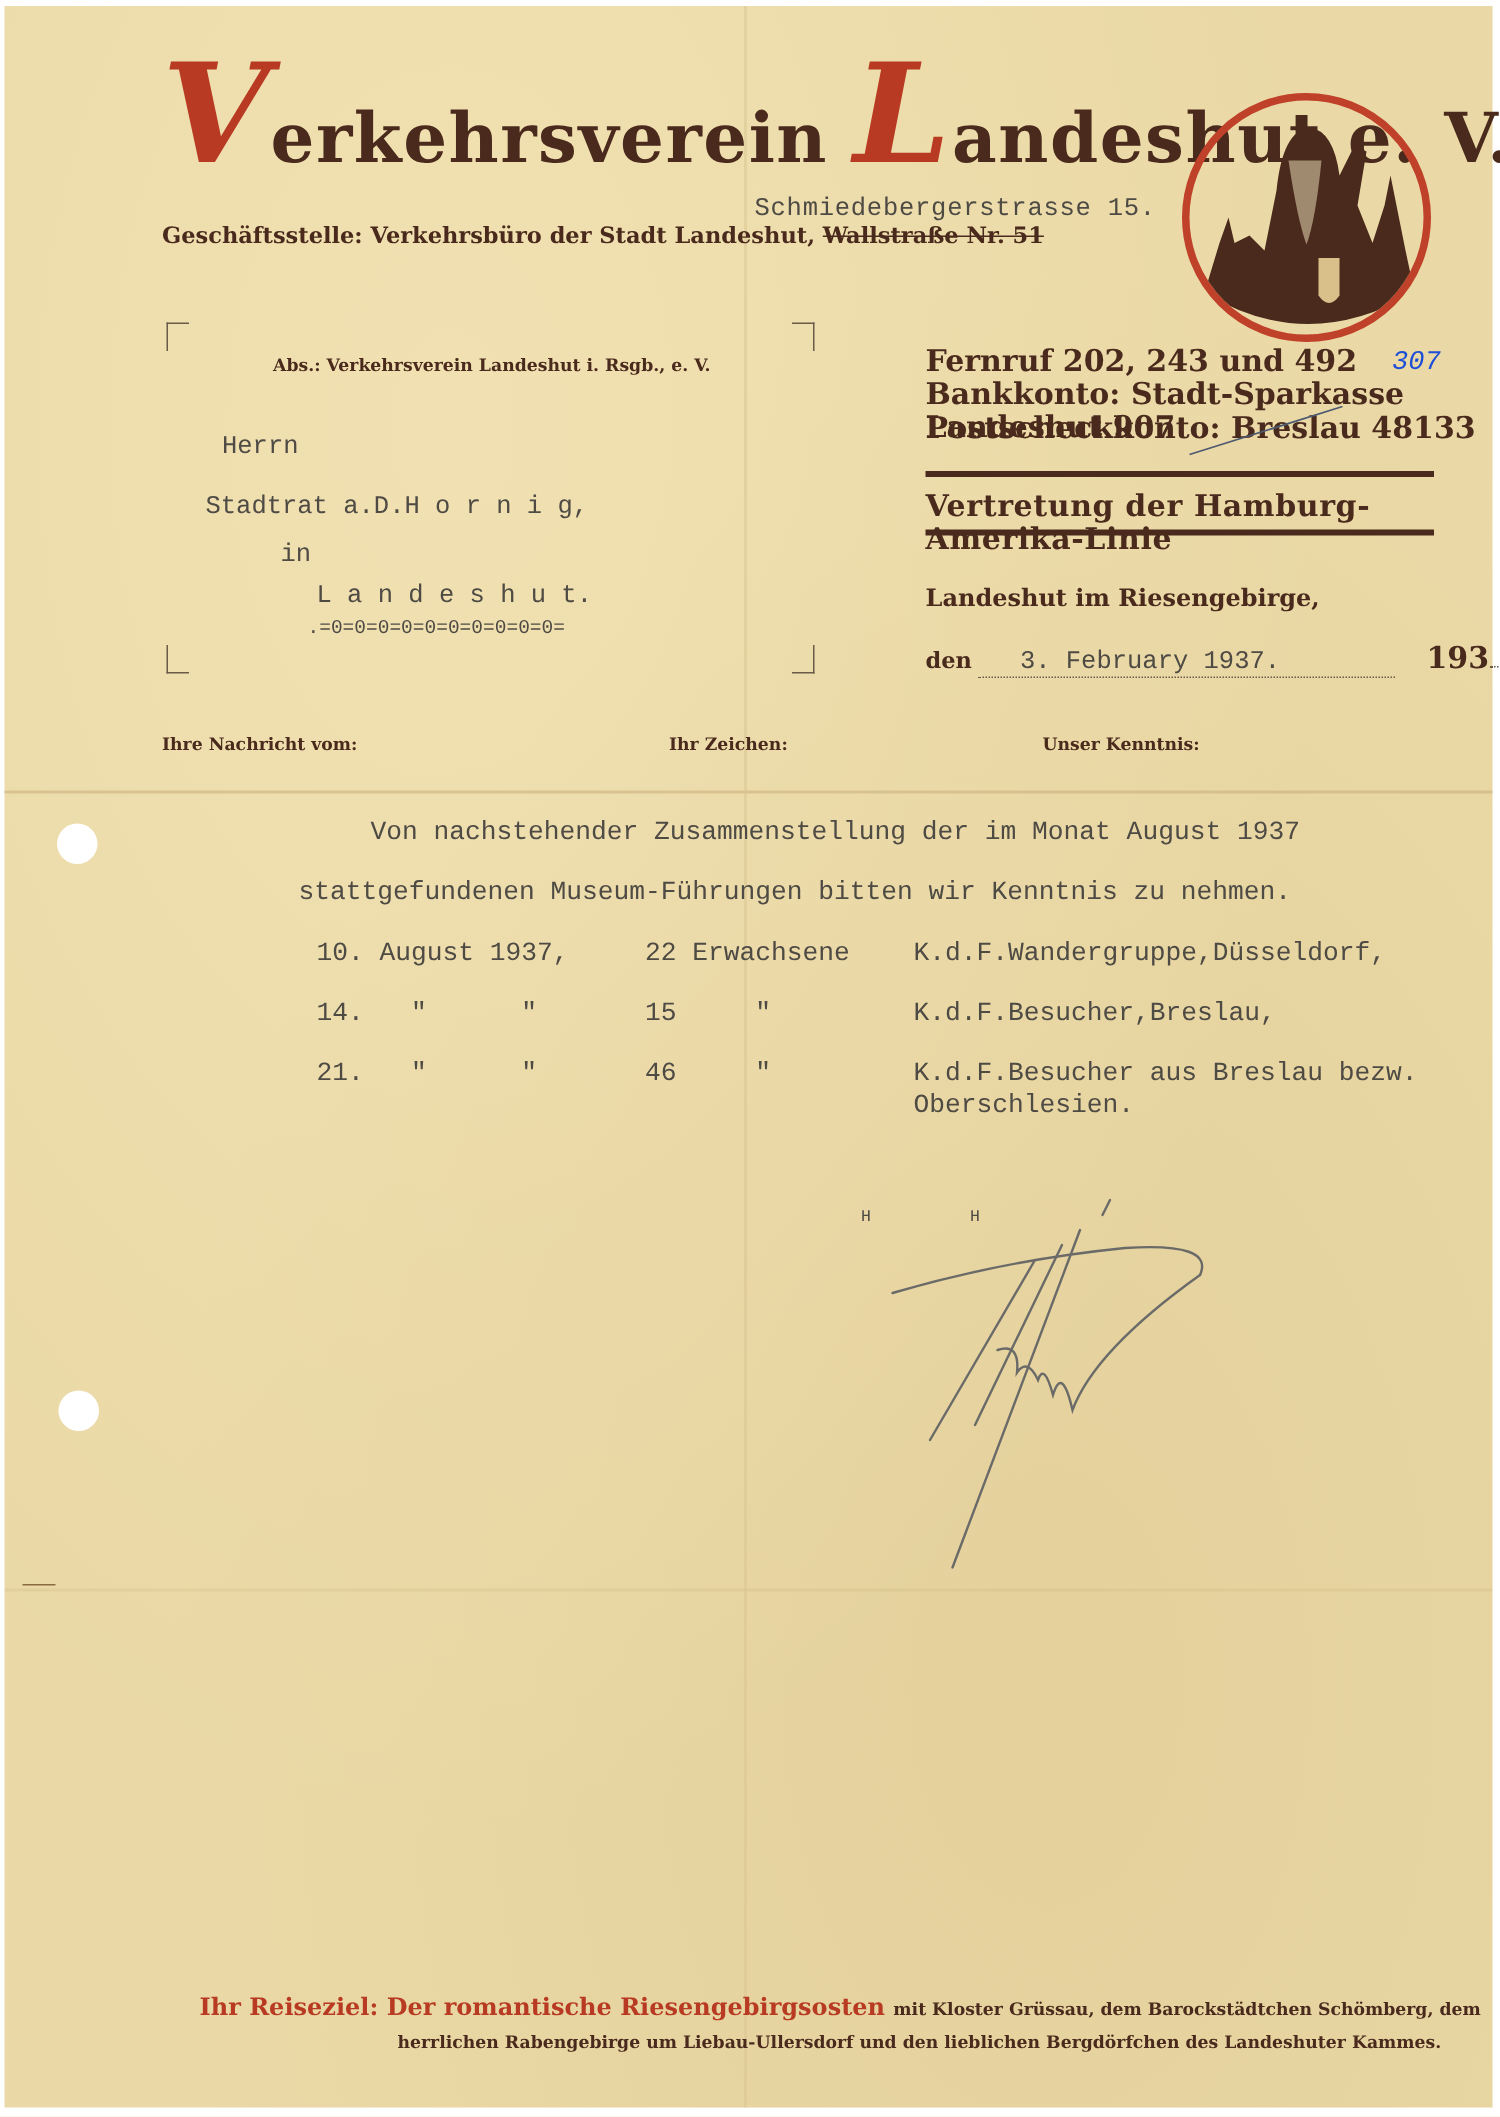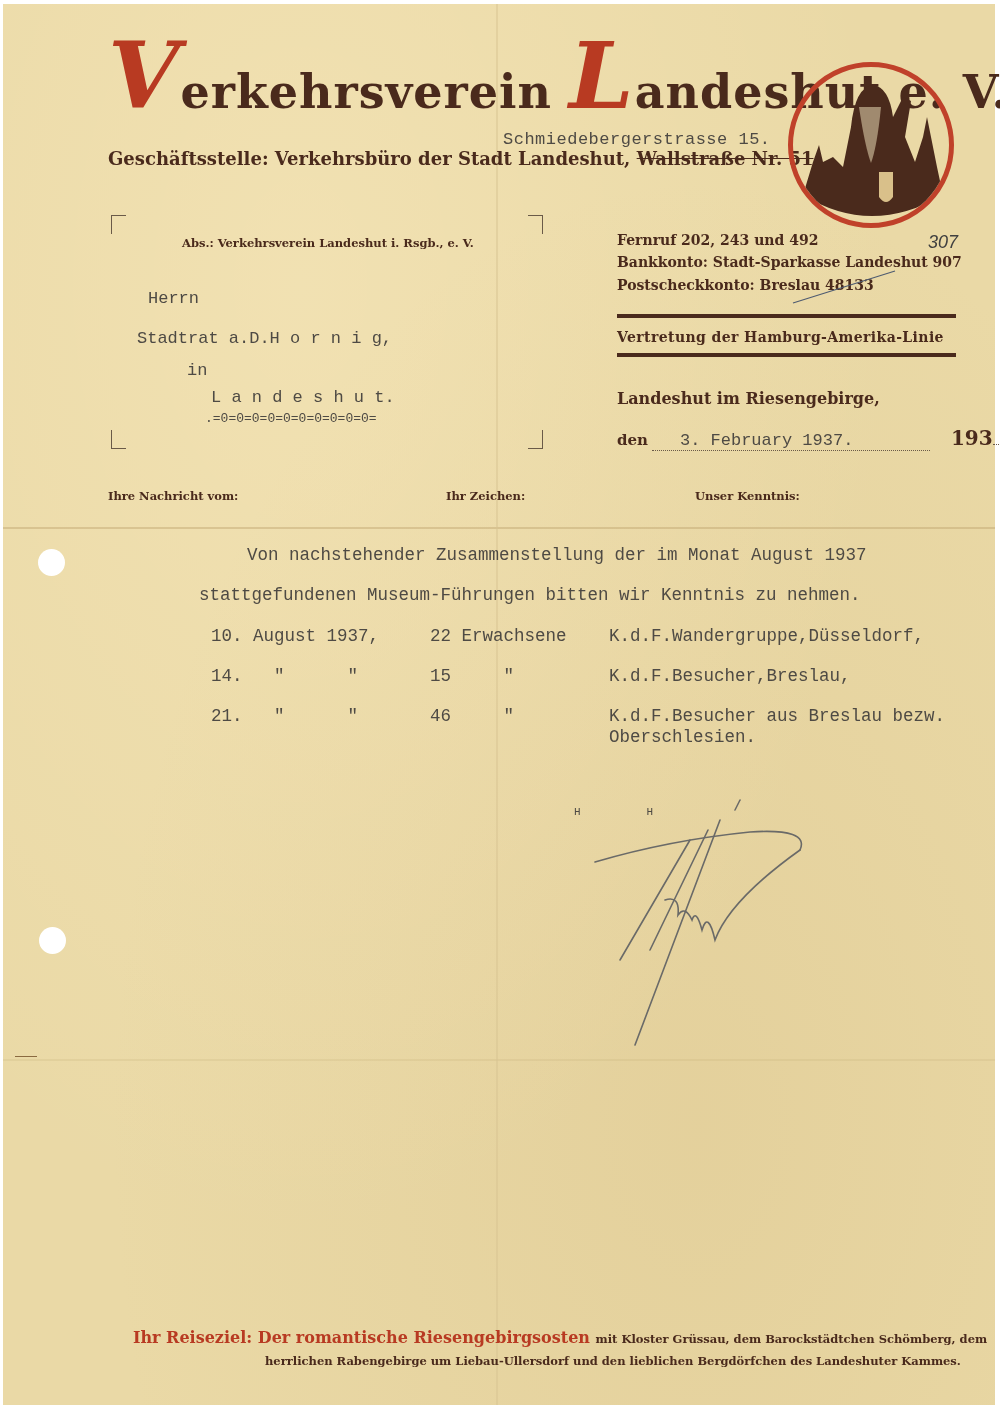--- a/index.html
+++ b/index.html
@@ -14,36 +14,36 @@
   .fold-h { position:absolute; left:0; width:100%; height:2px; background:rgba(190,165,110,0.45); }
   .fold-v { position:absolute; top:0; height:100%; width:2px; background:rgba(215,195,145,0.5); }
   .punch { position:absolute; width:27px; height:27px; border-radius:50%; background:#ffffff; }
   .tick { position:absolute; height:1px; width:22px; background:#8a6a40; }
   .abs { position:absolute; }
   .frak { font-family:"DejaVu Serif", serif; font-weight:bold; color:#4a2a1c; }
   .red { color:#b83a22; }
   .type { font-family:"Liberation Mono", "DejaVu Sans Mono", monospace; color:#4e4a44; }
   .title-line { left:108px; top:30px; font-size:46px; letter-spacing:1px; white-space:nowrap; }
   .title-line .initial { font-size:92px; font-style:italic; line-height:1; }
-  .office { left:108px; top:148px; font-size:18px; white-space:nowrap; }
+  .office { left:108px; top:148px; font-size:15px; white-space:nowrap; }
   .strike { text-decoration:line-through; }
   .street { left:503px; top:130px; font-size:17px; letter-spacing:0.5px; }
   .logo { left:788px; top:62px; width:166px; height:166px; border-radius:50%;
           border:5px solid #c0412a; box-sizing:border-box; overflow:hidden; }
   .corner { position:absolute; width:14px; height:18px; border-color:#6a5a48; border-style:solid; border-width:0; }
   .sender { left:182px; top:236px; font-size:11.5px; }
   .addr { font-size:17px; }
-  .info { font-size:14px; line-height:22px; left:617px; }
+  .info { font-size:20px; line-height:22px; left:617px; }
   .rule { position:absolute; left:617px; width:339px; height:4px; background:#4a2a1c; }
   .ref { font-size:11.5px; top:489px; }
   .body-line { font-size:17.5px; white-space:pre; }
   .footer { left:133px; top:1328px; font-size:16px; white-space:nowrap; }
   .footer small { font-size:11.5px; color:#4a2a1c; }
   .footer2 { left:265px; top:1354px; font-size:11.5px; white-space:nowrap; }
-  .handnum { font-family:Liberation Sans, sans-serif; font-style:italic; color:#404040; font-size:18px; }
+  .handnum { font-family:Liberation Mono, monospace; font-style:italic; color:#1d4ed8; font-size:18px; }
   .dots { border-bottom:1px dotted #6a5a48; display:inline-block; }
 </style>
 </head>
 <body>
 
 <div class="paper">
   <div class="fold-h" style="top:523px;"></div>
   <div class="fold-h" style="top:1055px;opacity:0.4;"></div>
   <div class="fold-v" style="left:493px;"></div>
   <div class="tick" style="left:12px;top:1052px;"></div>

